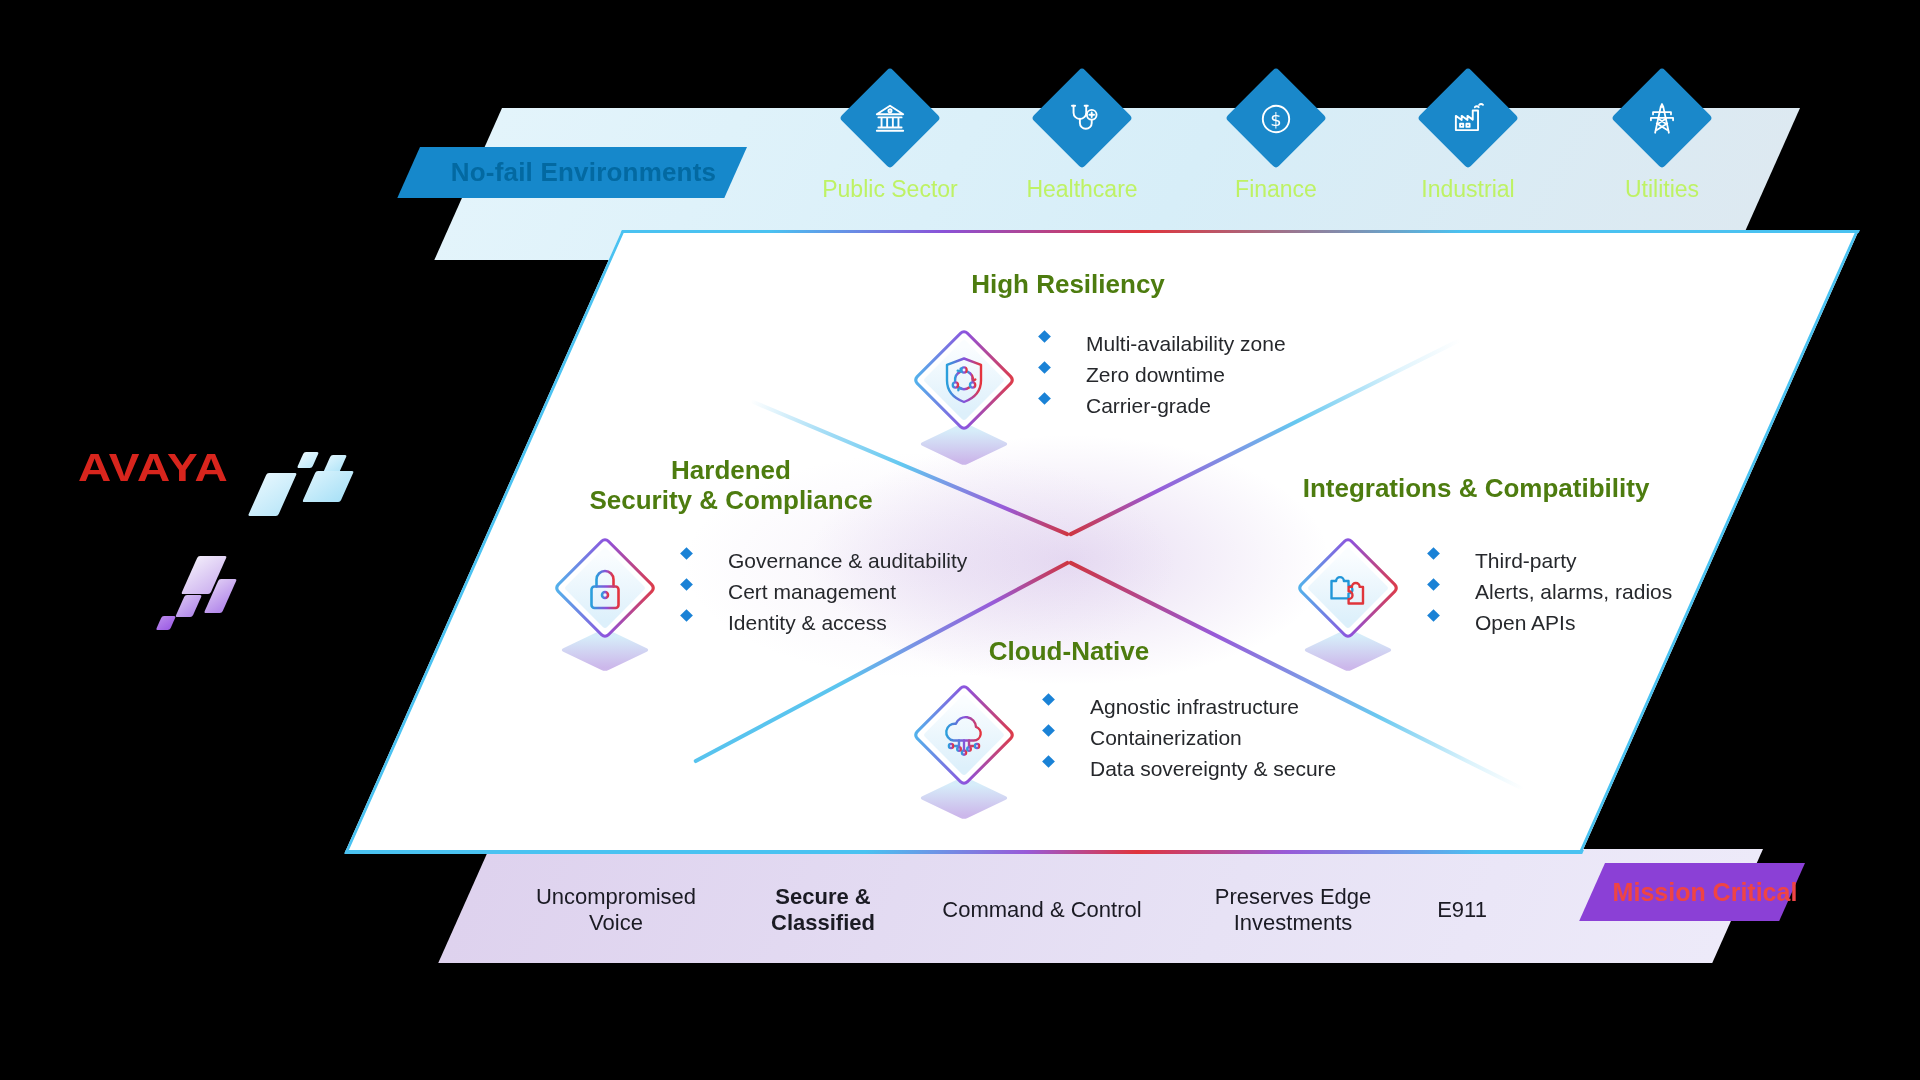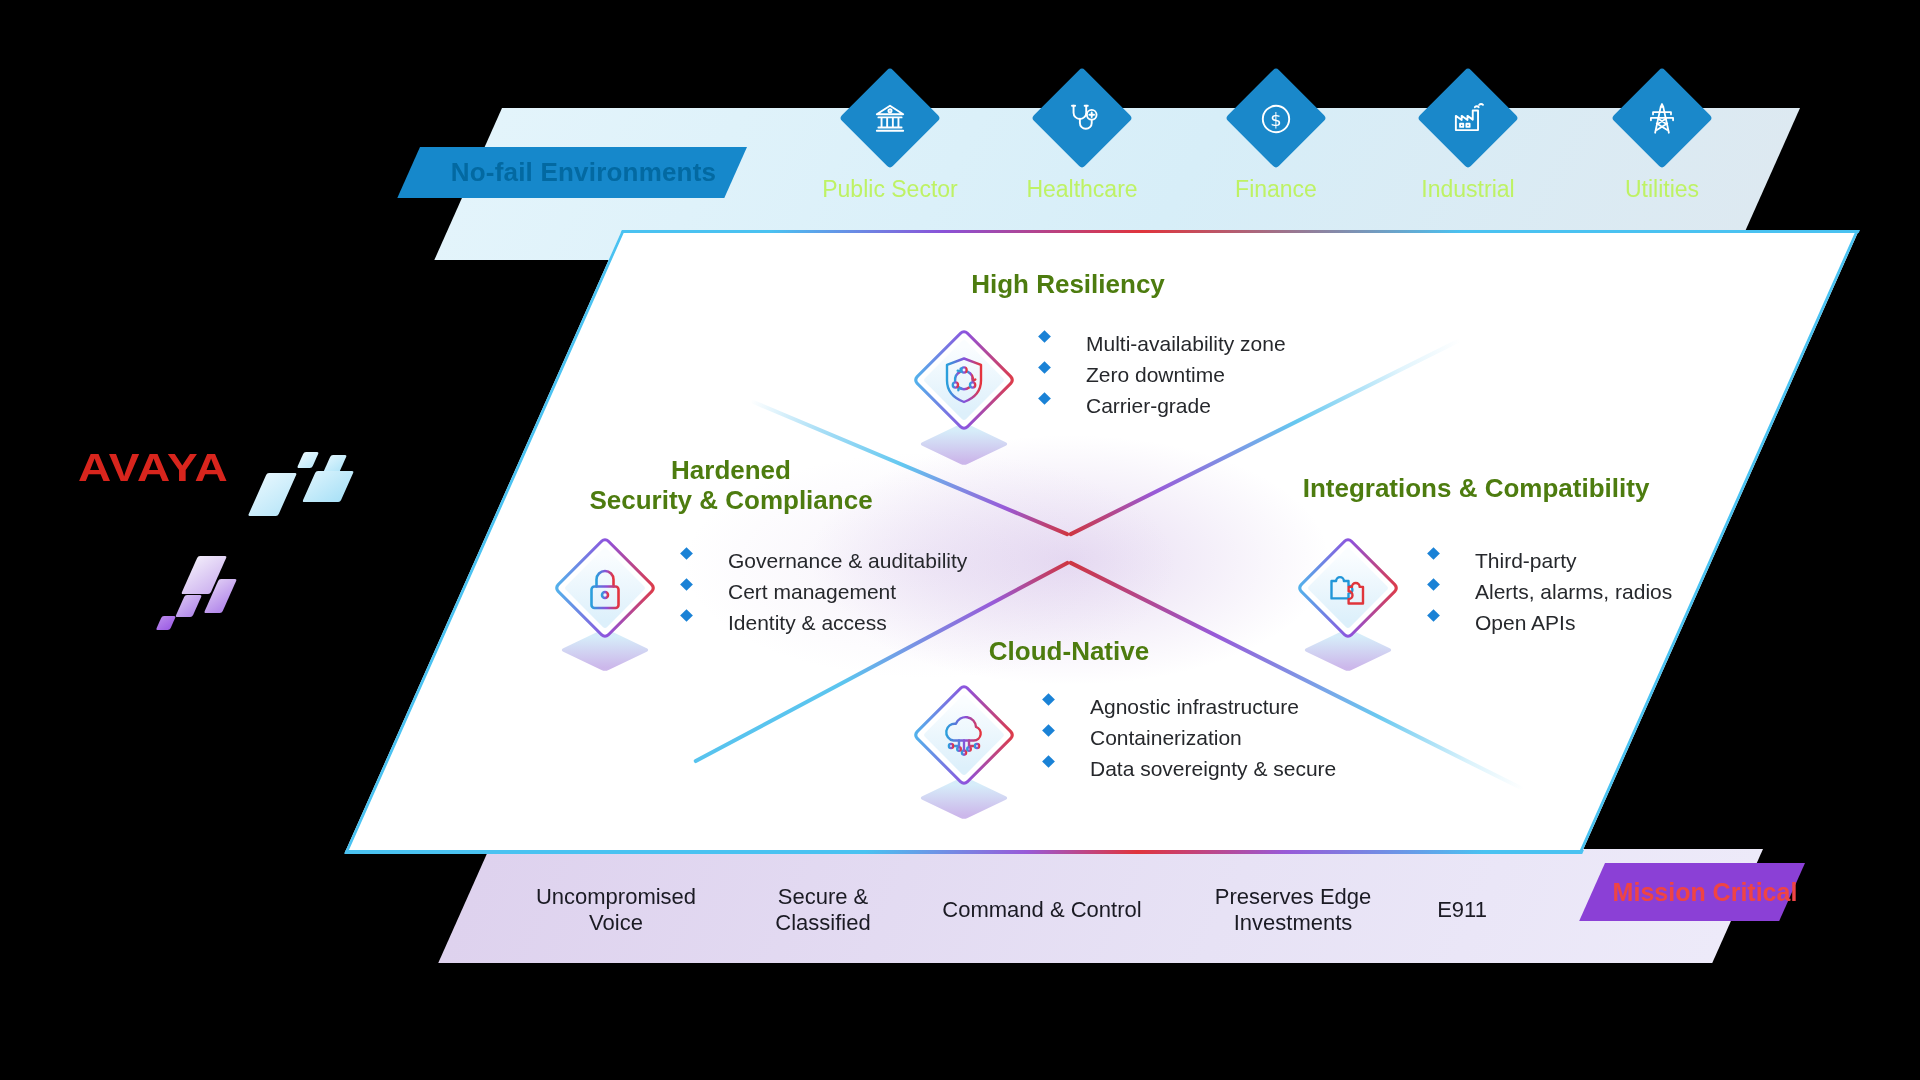--- a/index.html
+++ b/index.html
@@ -122,21 +122,21 @@
     <path d="M11.5 31 L16.8 6.5 h2.4 L24.5 31"></path>
     <path d="M16.8 6.5 L18 3.8 l1.2 2.7"></path>
     <path d="M9.5 11.5 h17 M9.5 11.5 v2.2 M26.5 11.5 v2.2"></path>
     <path d="M7.5 17 h21 M7.5 17 v2.2 M28.5 17 v2.2"></path>
     <path d="M14.2 22.5 l7.8 -5 M21.8 22.5 l-7.8 -5 M13 28.5 l10 -6.3 M23 28.5 l-10 -6.3"></path>
   </svg>
   <div class="abs ind-label" style="left:1552px;top:176px;">Utilities</div>
 
   <div class="abs skew bottom-band"></div>
   <div class="abs bitem" style="left:529px;top:884px;width:174px;">Uncompromised Voice</div>
-  <div class="abs bitem" style="left:763px;top:884px;width:120px;">Secure &amp; Classified</div>
+  <div class="abs bitem" style="left:763px;top:884px;width:120px;font-weight:bold;">Secure &amp; Classified</div>
   <div class="abs bitem" style="left:922px;top:897px;width:240px;">Command &amp; Control</div>
   <div class="abs bitem" style="left:1208px;top:884px;width:170px;">Preserves Edge Investments</div>
   <div class="abs bitem" style="left:1412px;top:897px;width:100px;">E911</div>
   <div class="abs skew mission-banner-bg"></div>
   <div class="abs mission-label">Mission Critical</div>
 
   <div class="abs avaya">AVAYA</div>
 
   <div>
     <div class="gl" style="left:304px;top:452px;width:15px;height:16px;background:linear-gradient(135deg,#e8f8fe,#bfe9f9);"></div>

